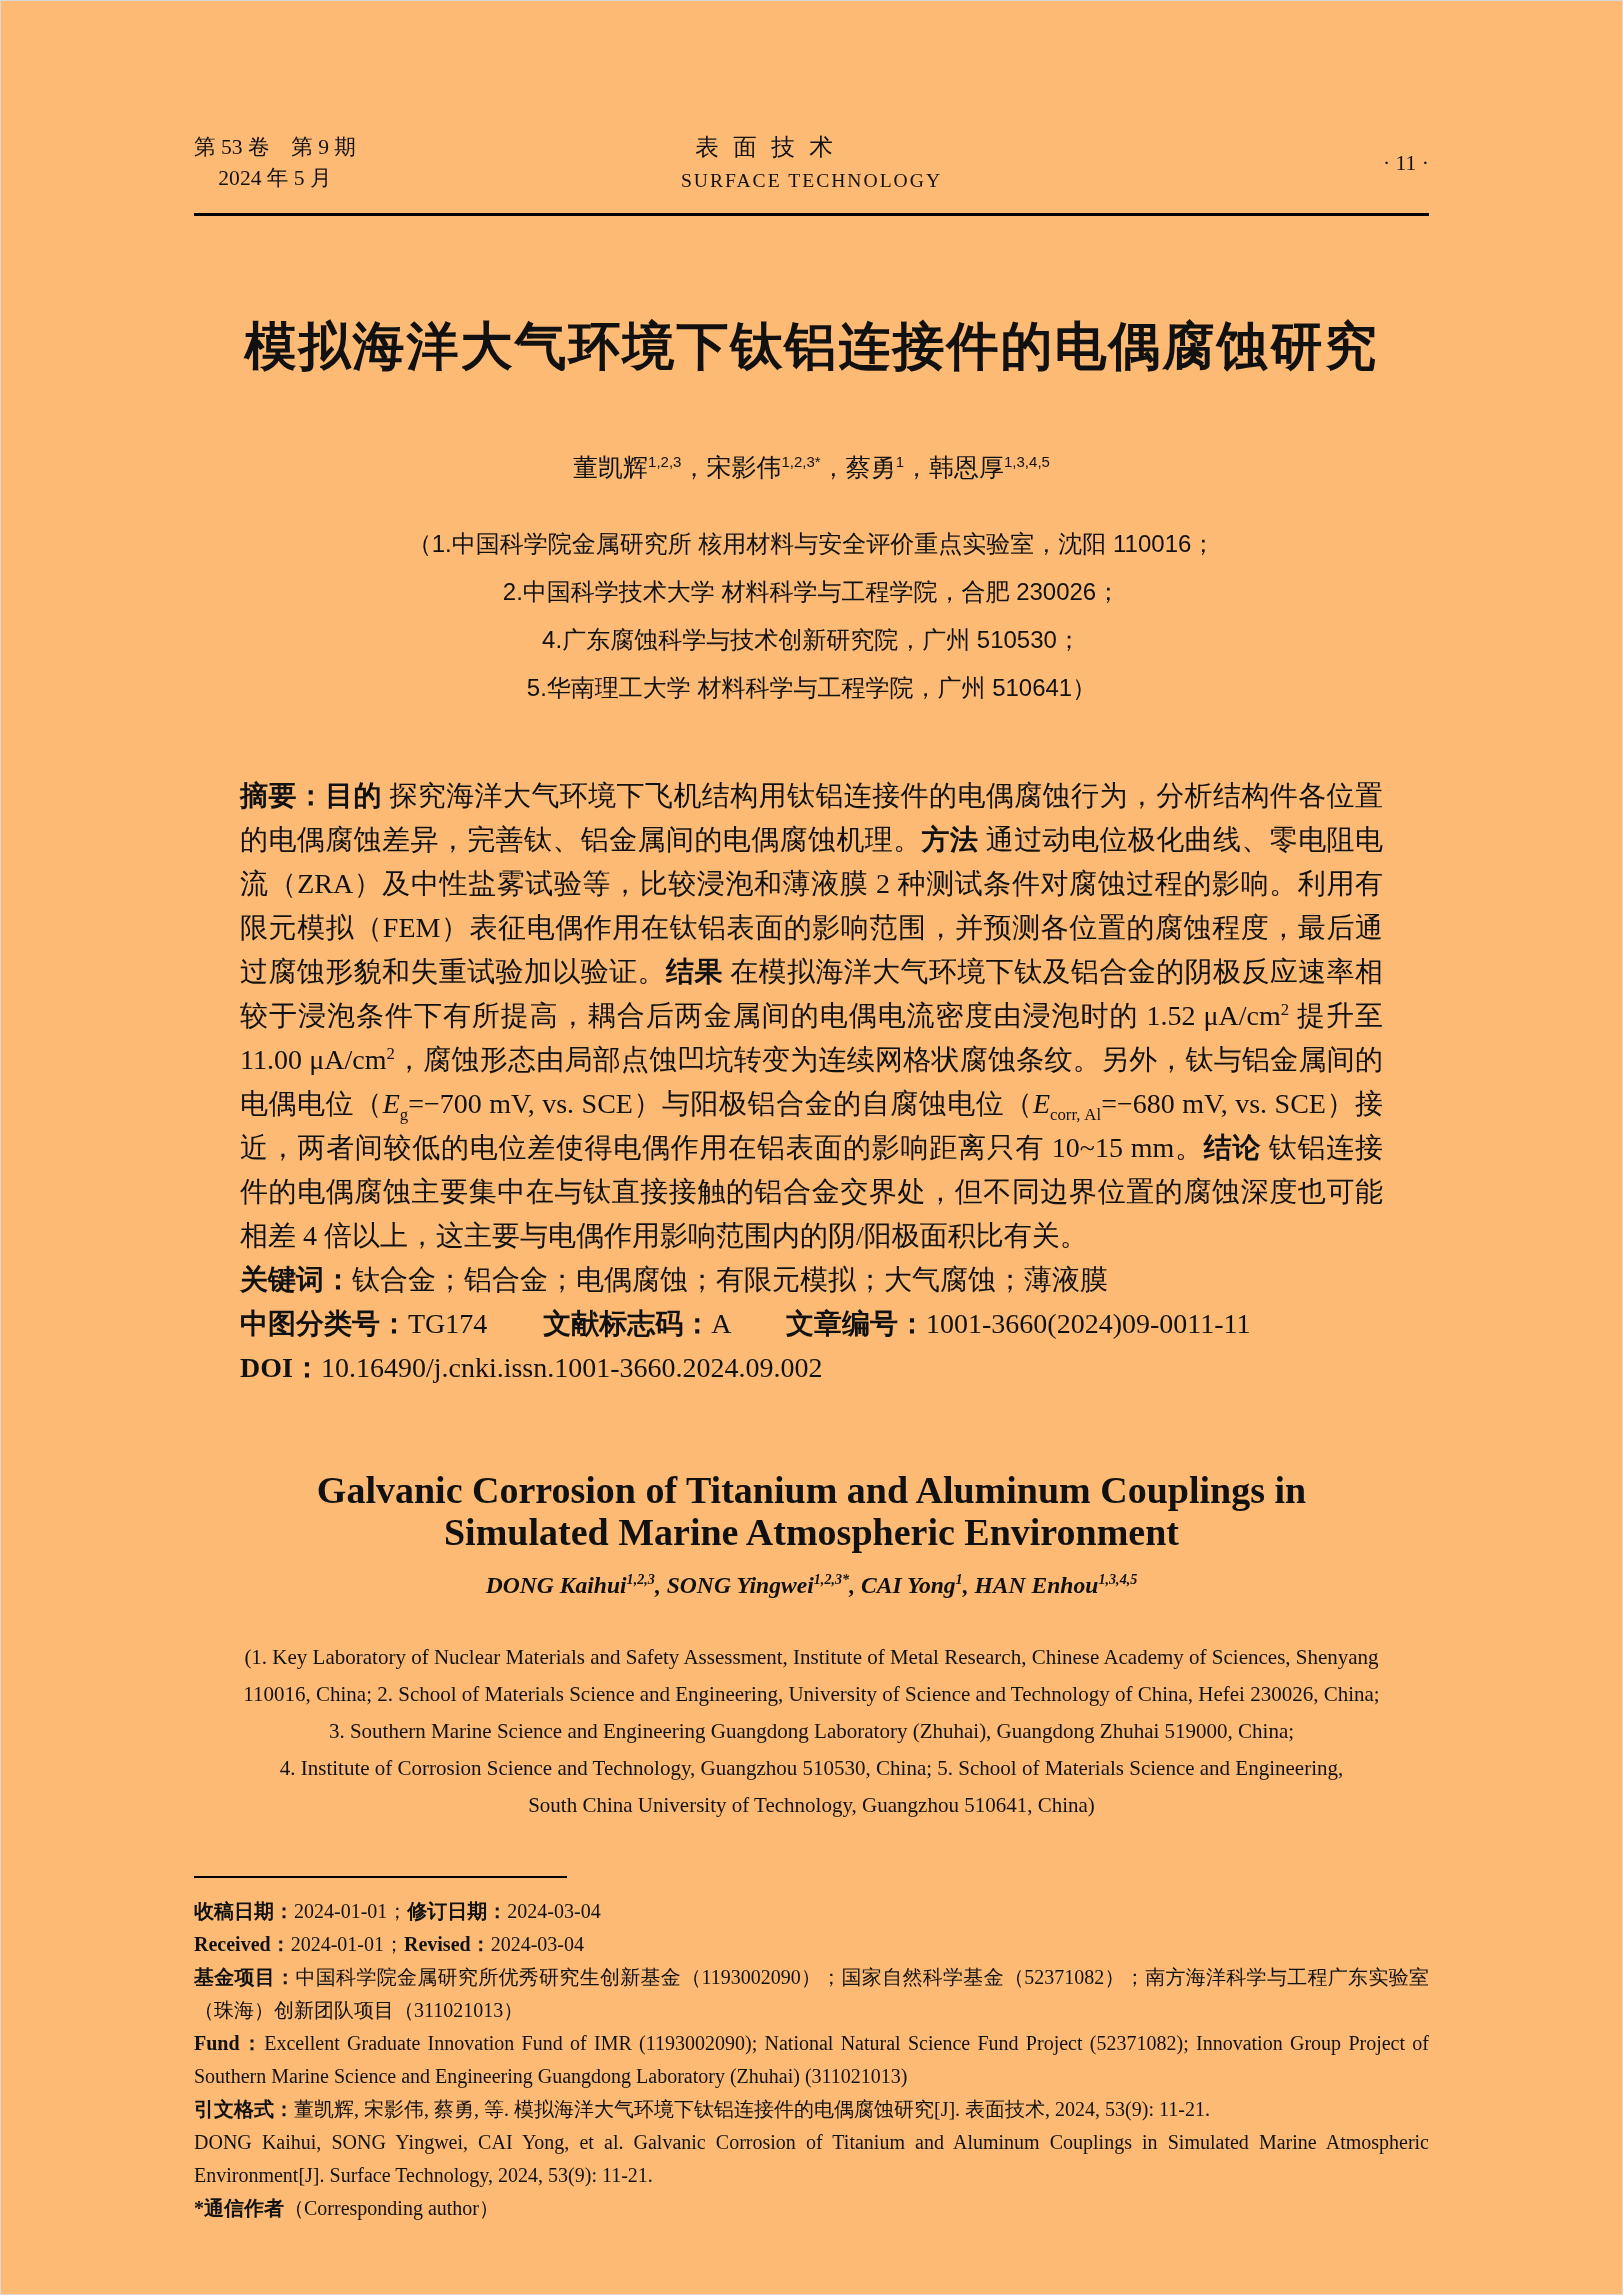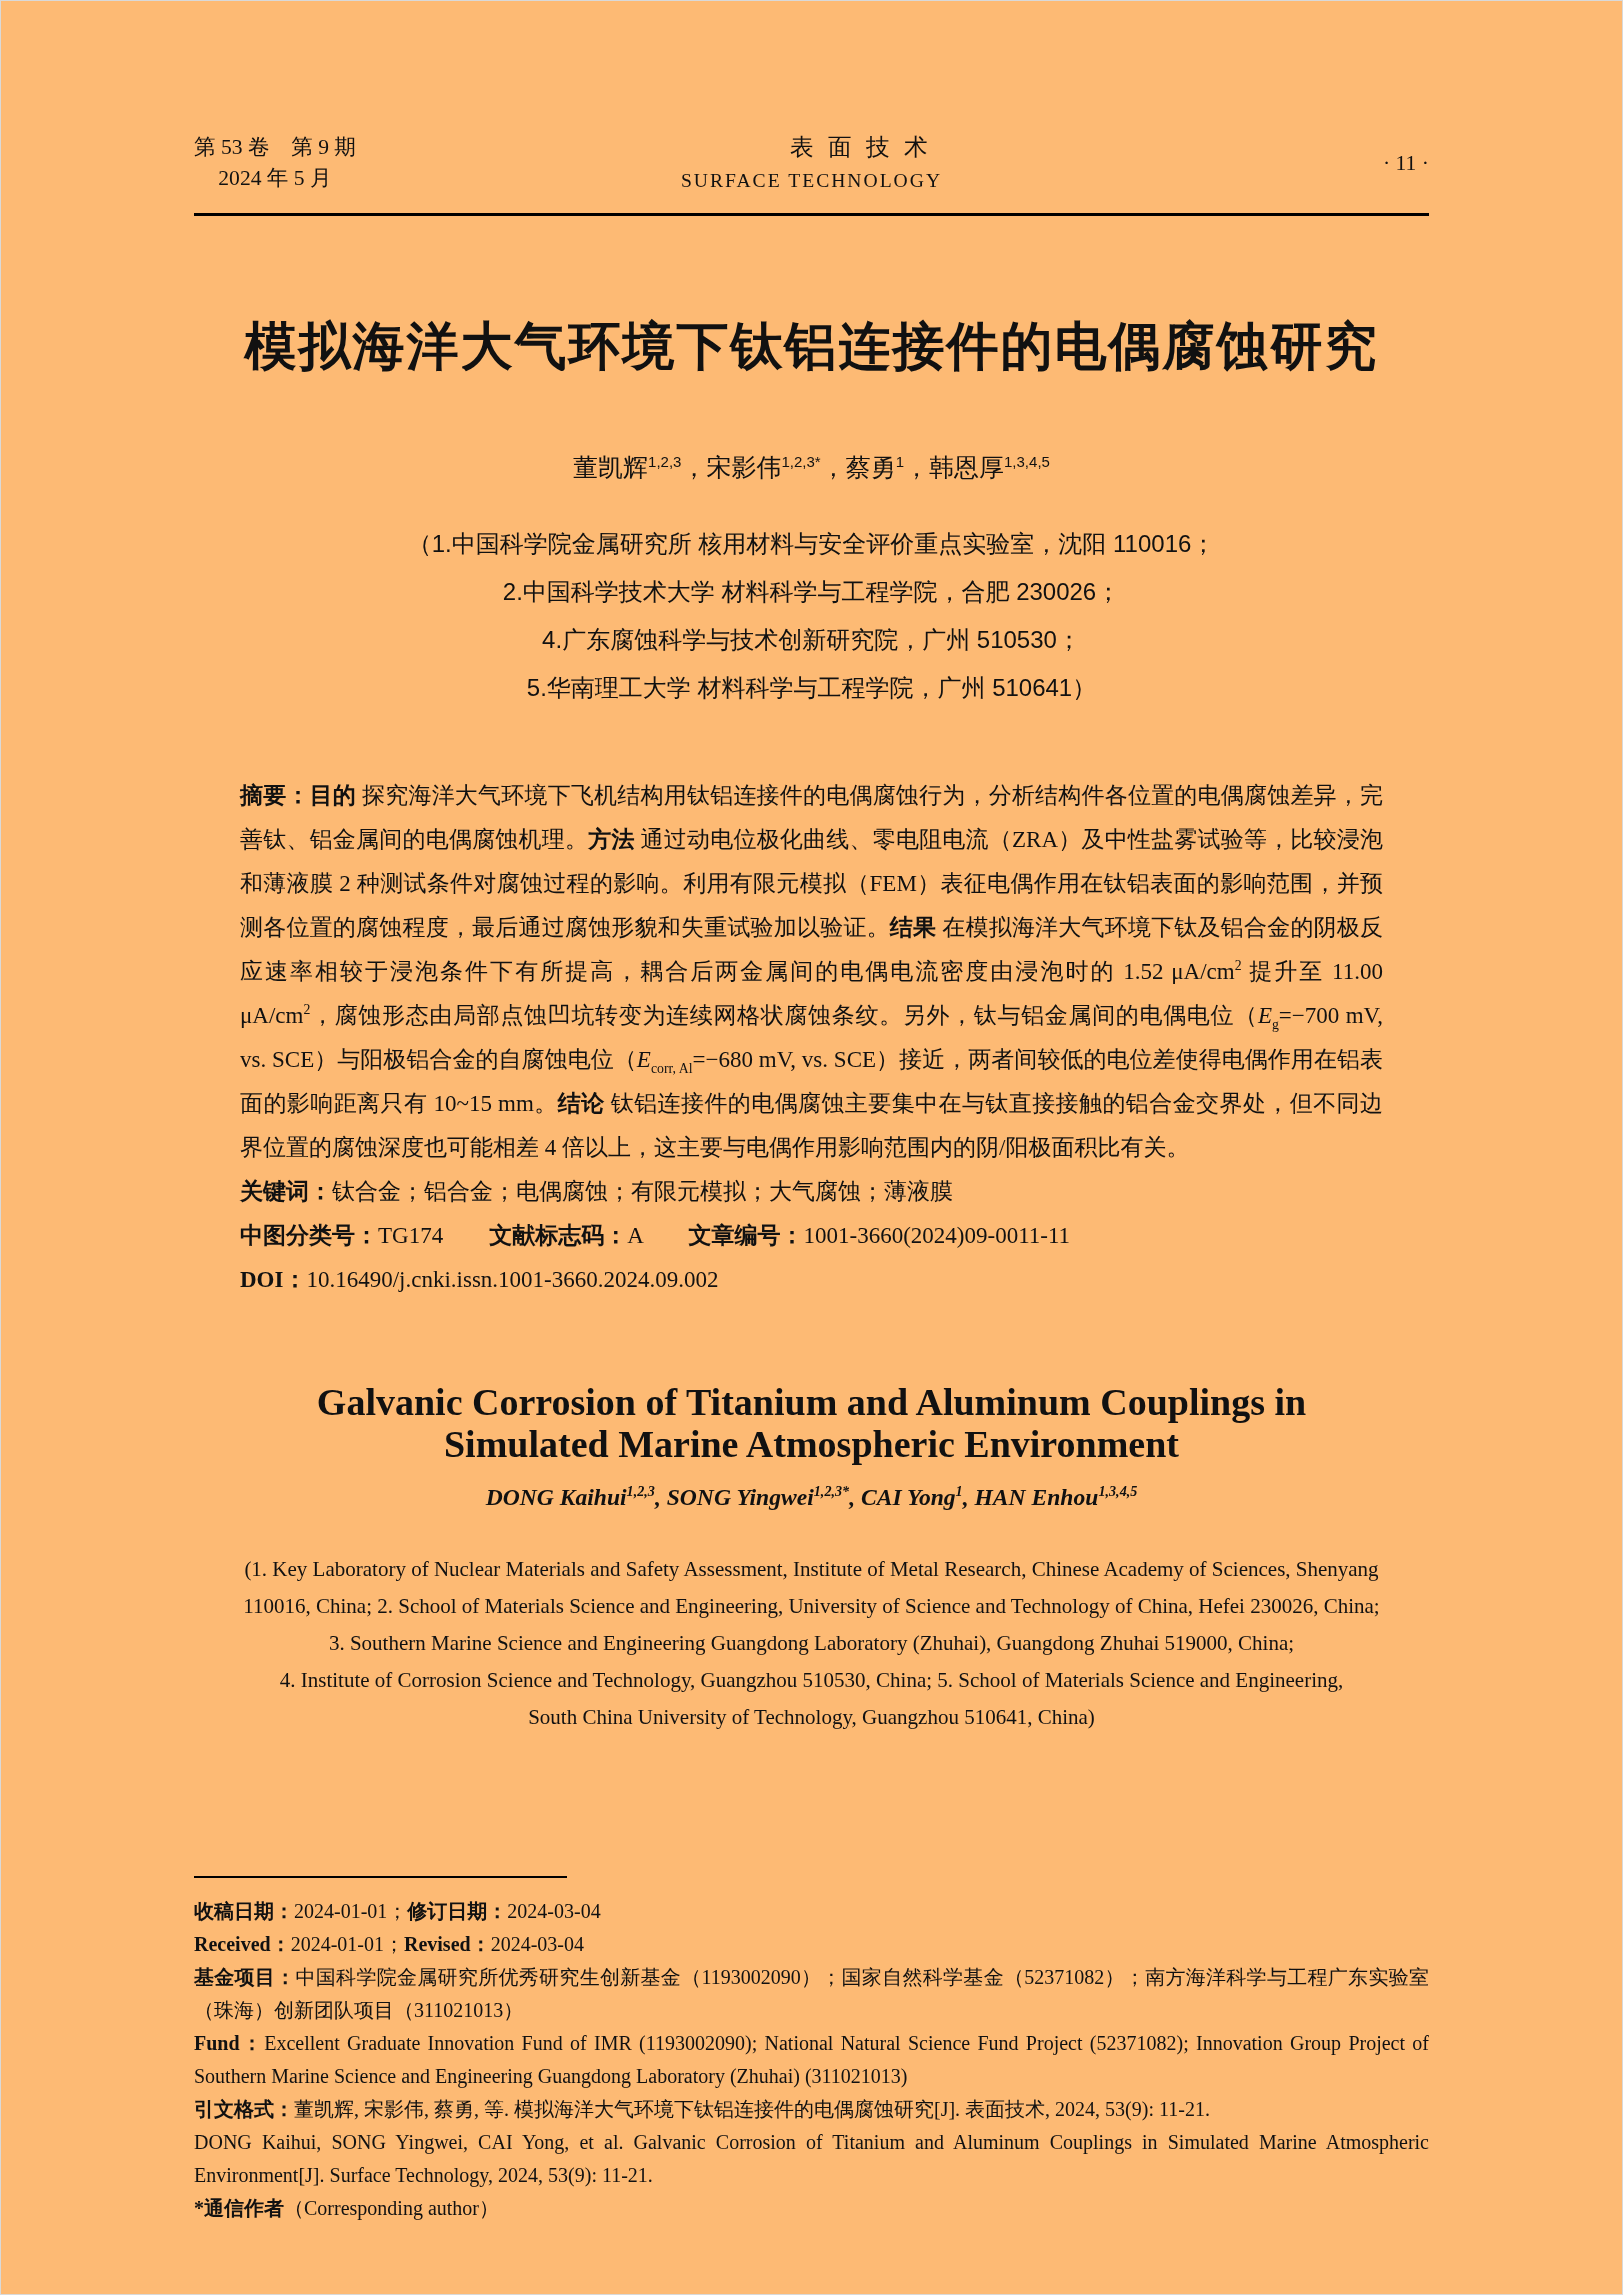--- a/index.html
+++ b/index.html
@@ -17,21 +17,21 @@
   }
   
   .page-header{
     display:grid;
     grid-template-columns:1fr auto 1fr;
     align-items:center;
     font-size:21.6px;
     line-height:31px;
   }
   .header-left{justify-self:start;text-align:center;}
-  .header-center{justify-self:center;text-align:right;}
+  .header-center{justify-self:center;text-align:left;}
   .journal-cn{font-size:23.6px;letter-spacing:14.4px;padding-left:14.4px;line-height:31px;}
   .journal-en{font-size:19.6px;letter-spacing:2px;margin-top:2.6px;line-height:29px;}
   .header-right{justify-self:end;font-size:21.6px;}
   .header-rule{height:3.3px;background:#000000;margin-top:18.3px;}
   
   .title-cn{
     margin:98px 0 0 0;
     text-align:center;
     font-family:"Liberation Sans","DejaVu Sans",sans-serif;
     font-weight:bold;
@@ -49,21 +49,21 @@
   }
   .affils-cn{
     margin-top:33px;
     text-align:center;
     font-size:24px;
     line-height:48px;
     font-family:"Liberation Sans","DejaVu Sans",sans-serif;
   }
   
   .abstract-block{margin:62px 46px 0 46px;}
-  .abstract-block p{margin:0;font-size:23px;line-height:44px;text-align:justify;}
+  .abstract-block p{margin:0;font-size:28px;line-height:44px;text-align:justify;}
   .kv-line{text-align:left !important;}
   
   .title-en{
     margin:79px auto 0 auto;
     max-width:1112px;
     text-align:center;
     font-weight:bold;
     font-size:38px;
     line-height:42px;
   }

